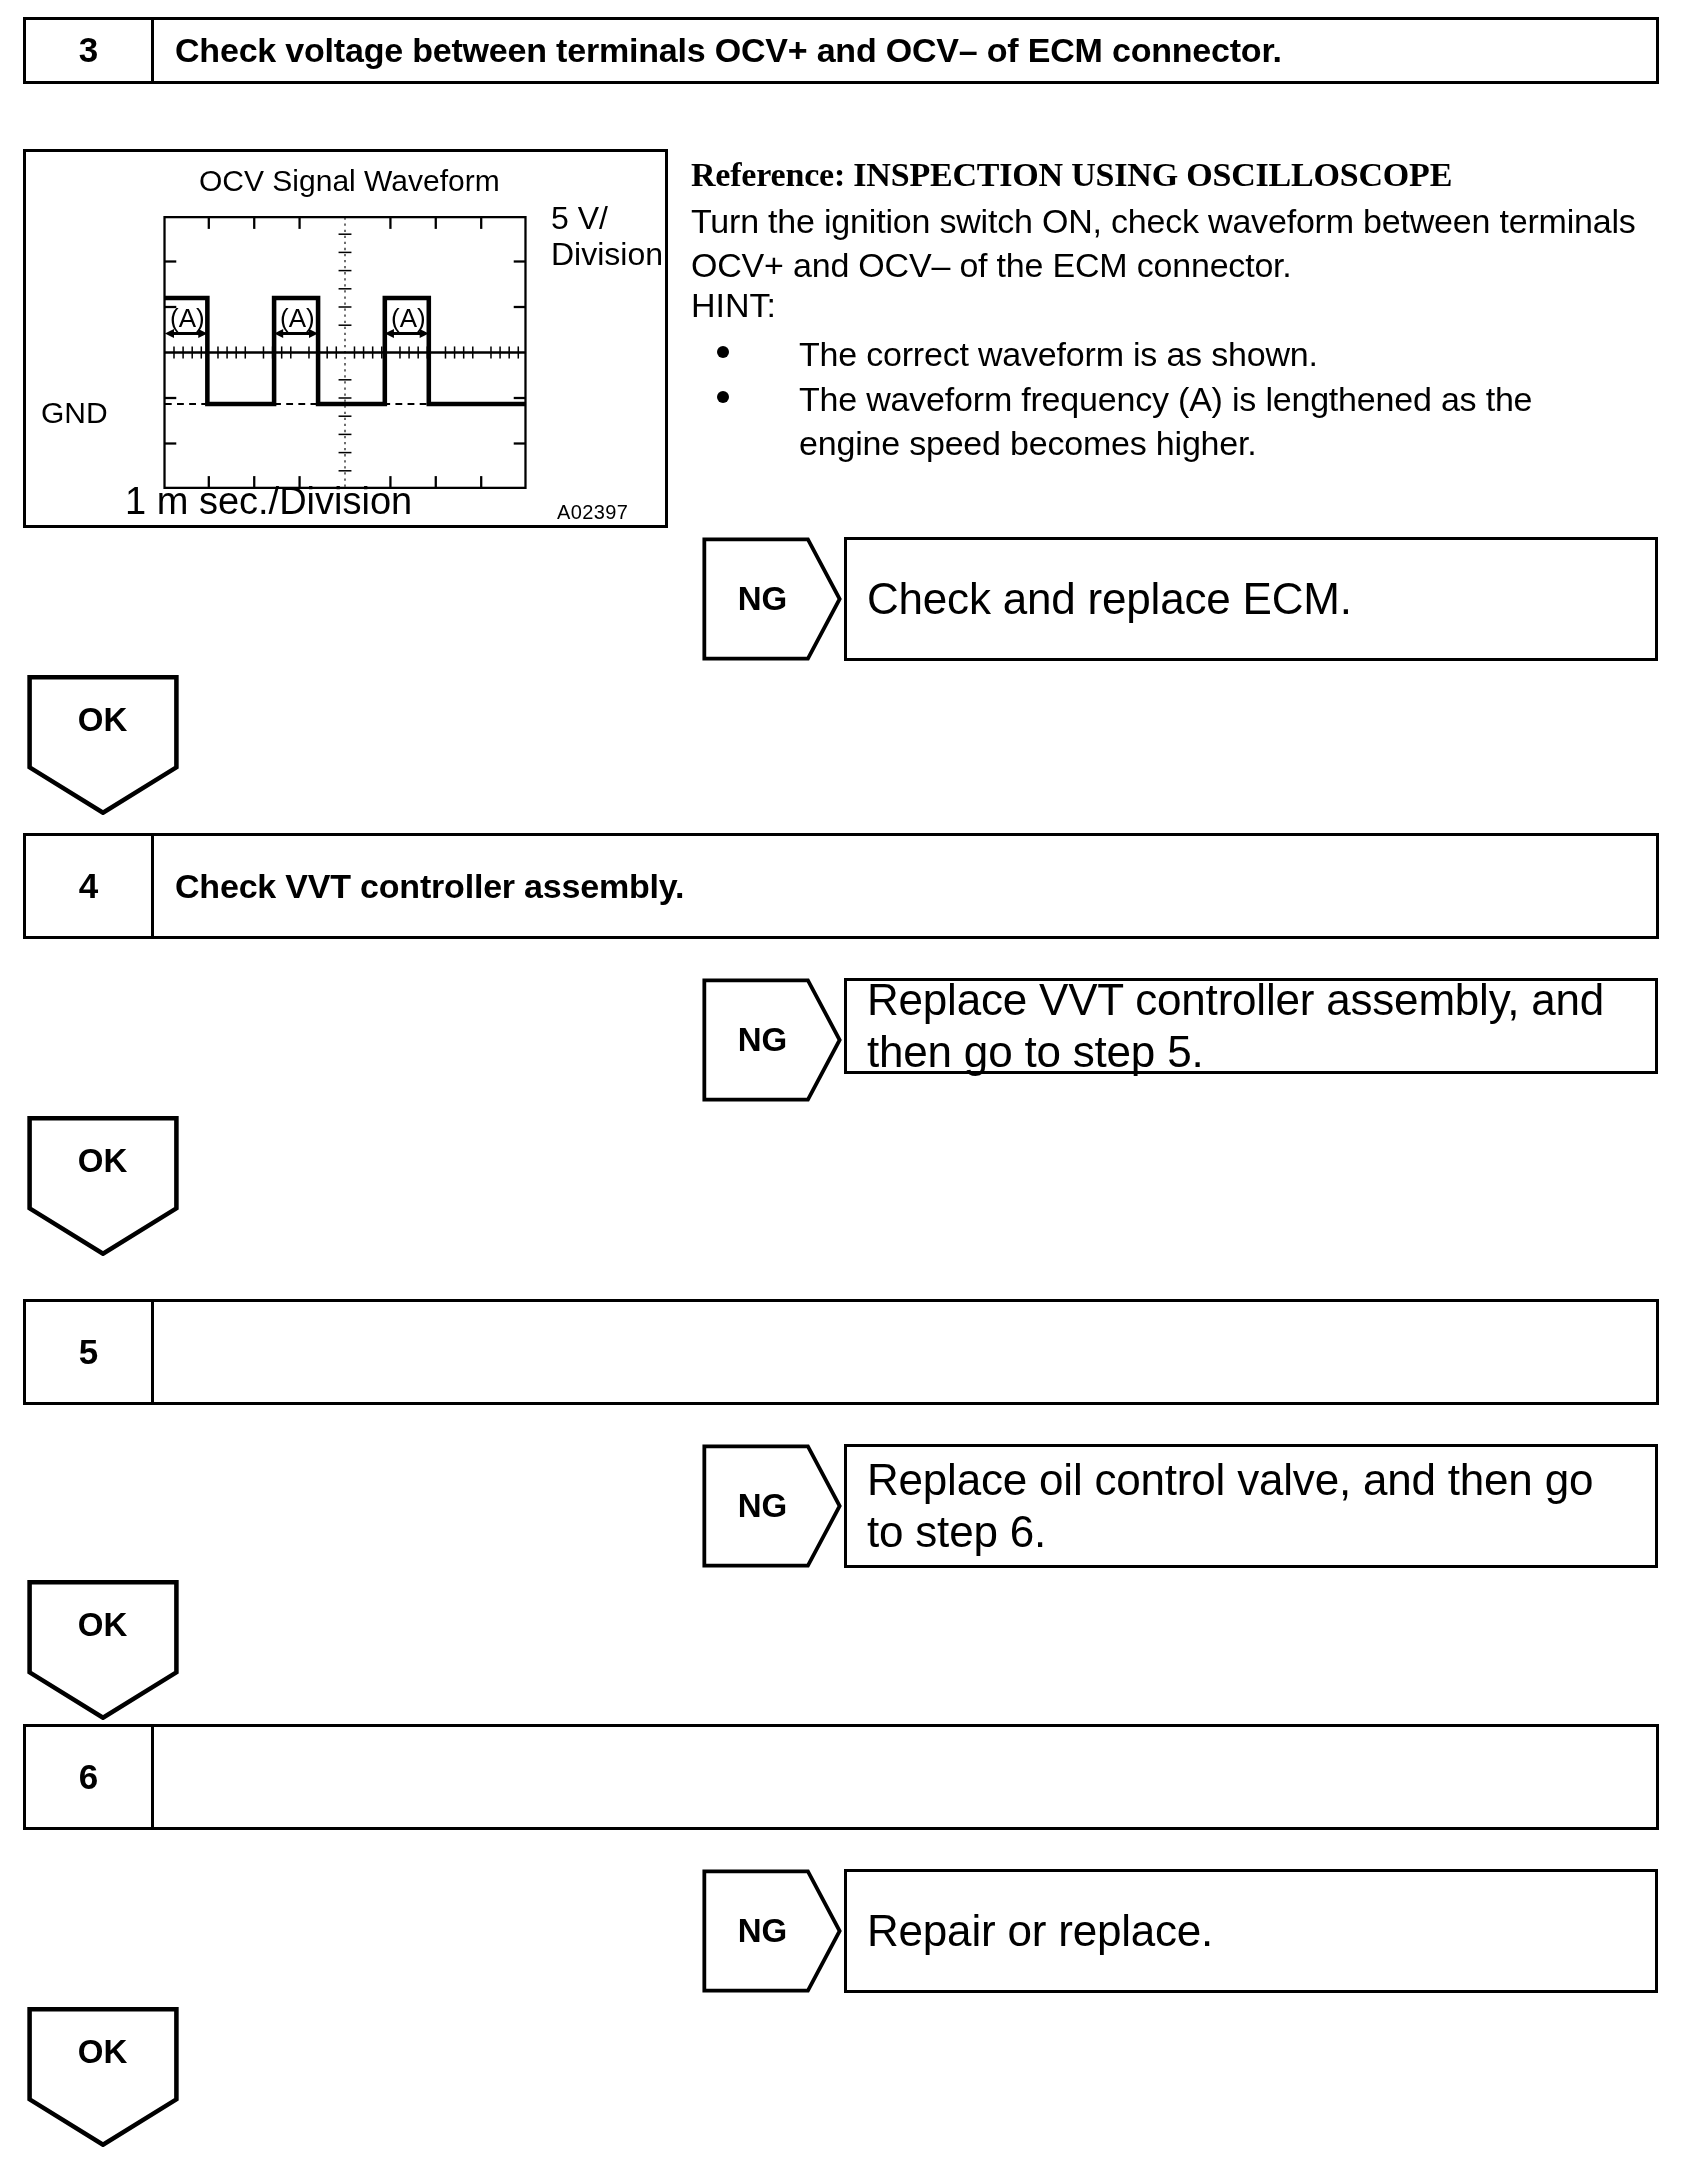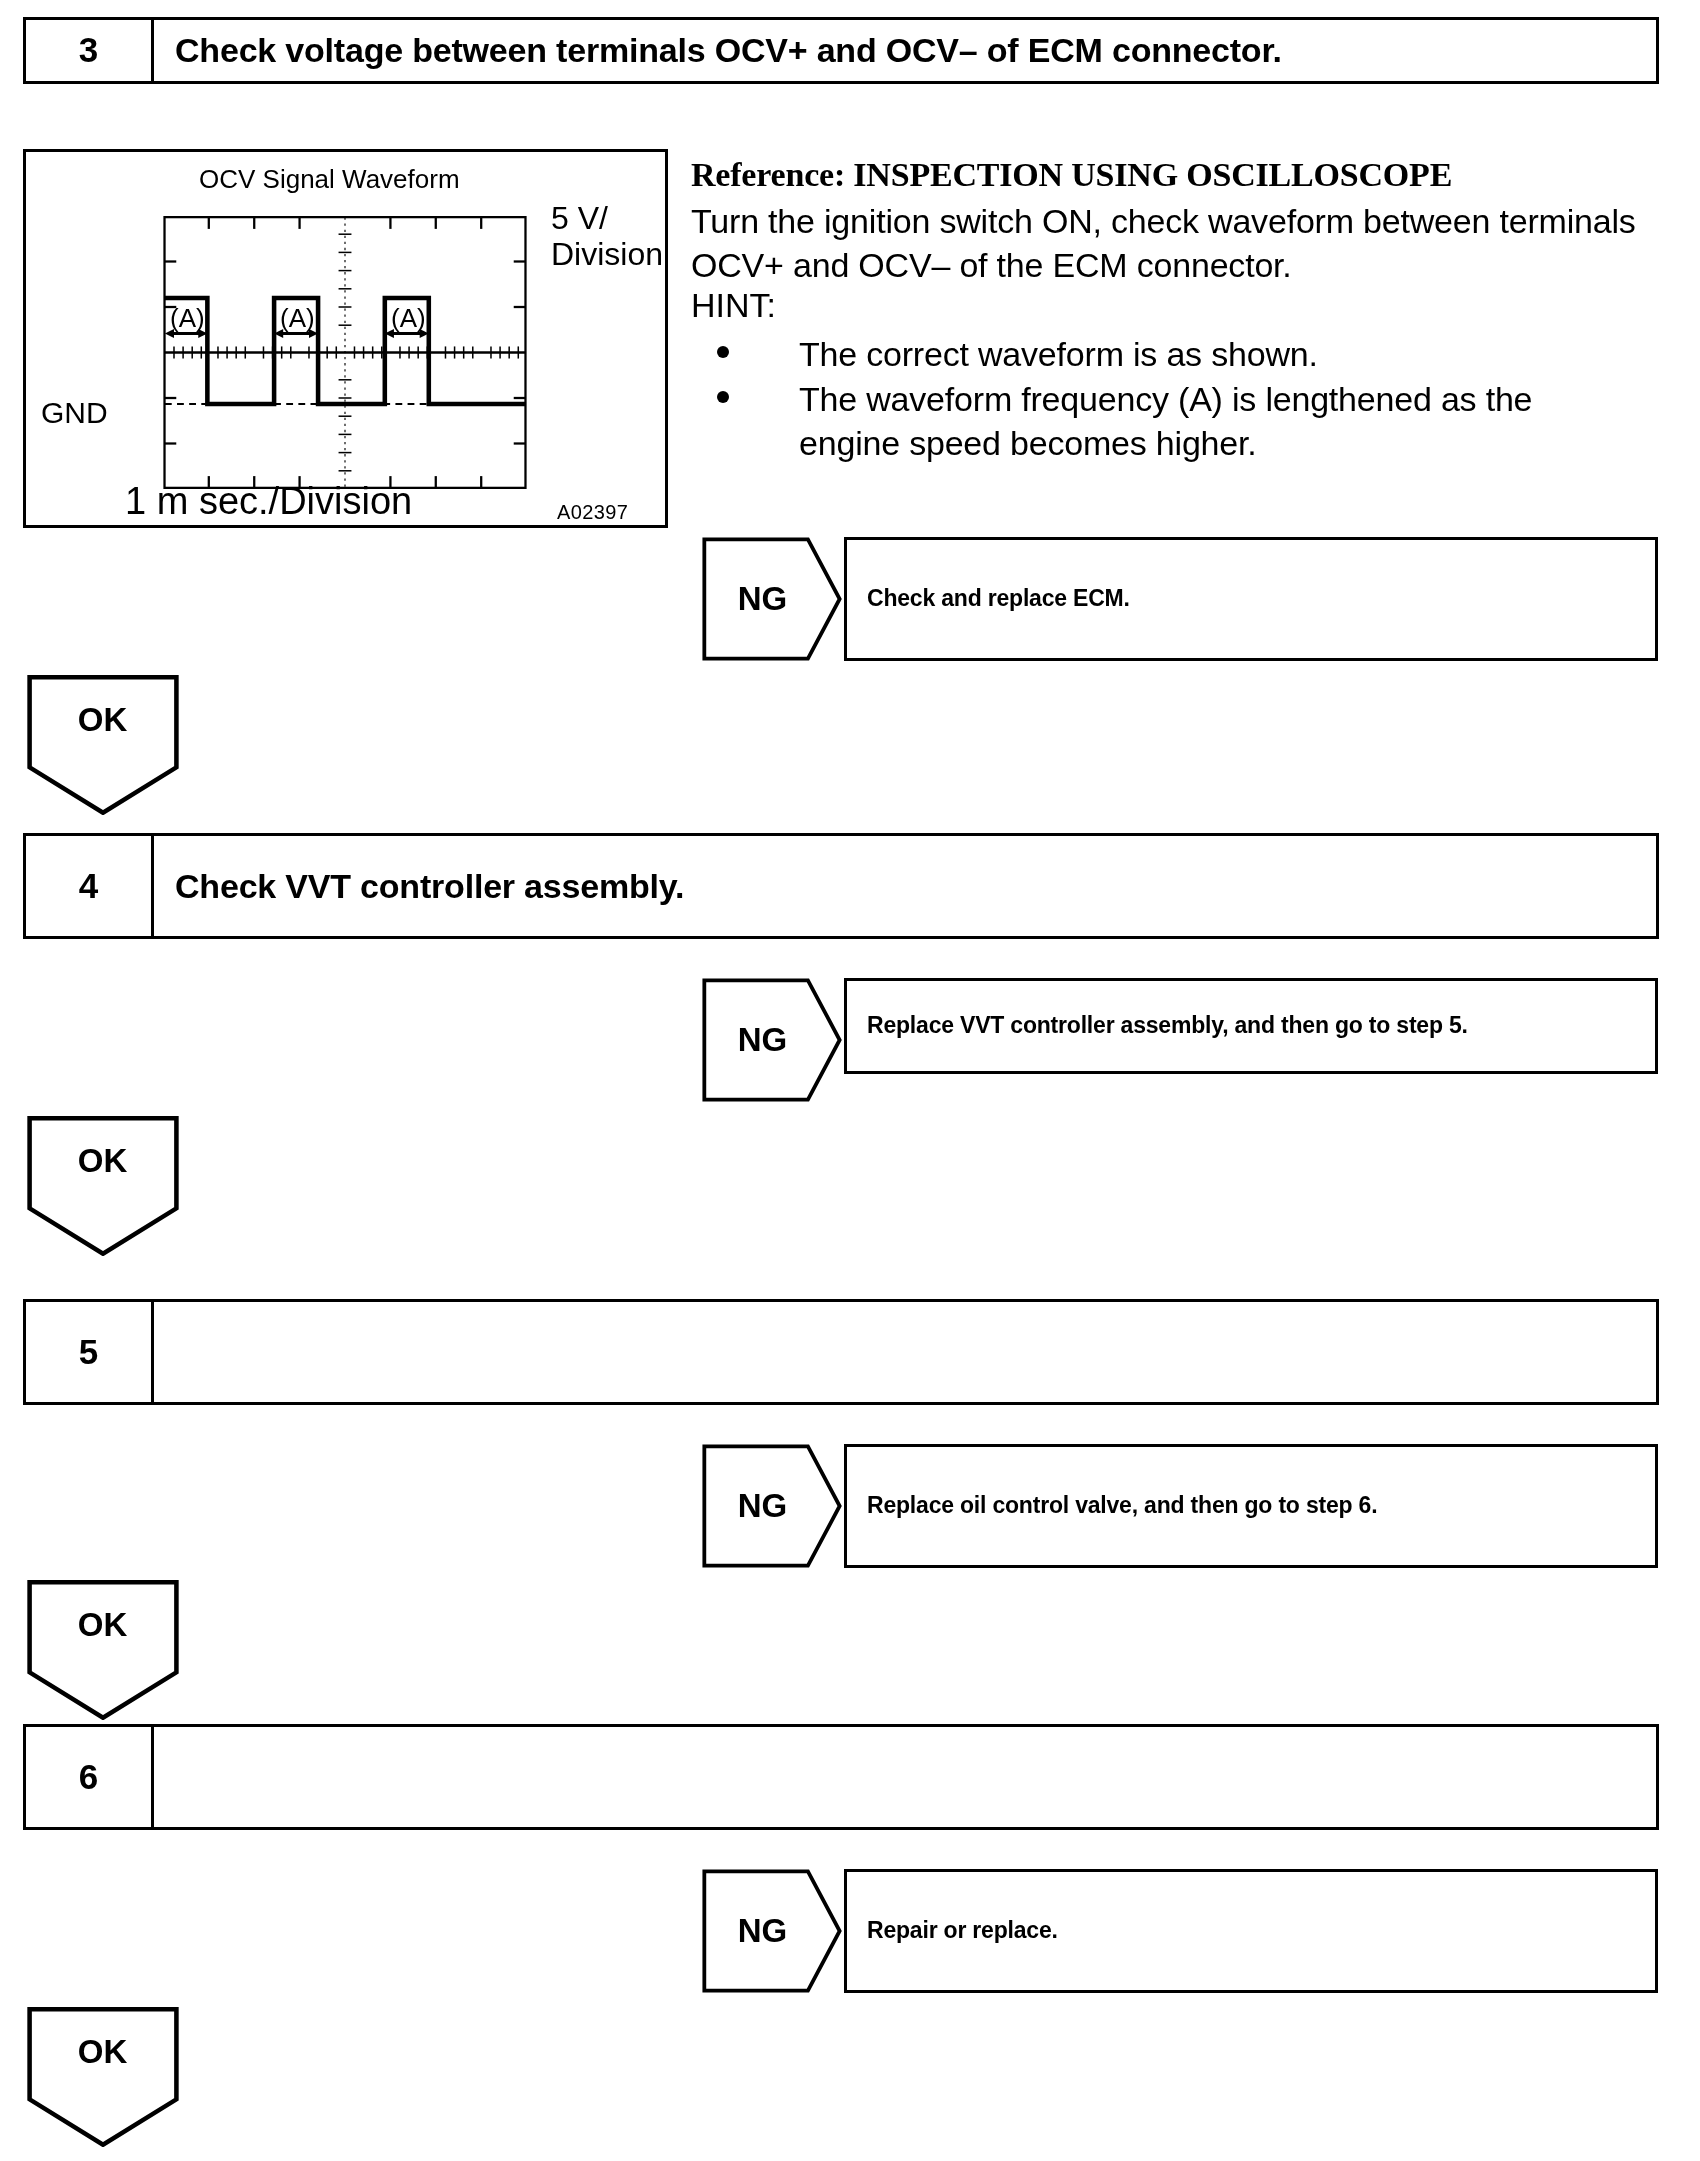--- a/index.html
+++ b/index.html
@@ -45,21 +45,21 @@
     font-weight:bold;font-size:33px;
     display:flex;align-items:center;justify-content:center;
   }
   .result-box{
     position:absolute;
     border:3.8px solid #000;
     box-sizing:border-box;
     background:#fff;
     display:flex;align-items:center;
     padding-left:20px;padding-right:13.7px;
-    font-weight:bold;font-size:23px;
+    font-weight:normal;font-size:44px;
     line-height:1.18;
     letter-spacing:-0.2px;
   }
 
   
   .ok-shape{position:absolute;}
   .ok-shape svg{display:block;}
   .ok-label{
     position:absolute;
     font-weight:bold;font-size:33px;
@@ -68,21 +68,21 @@
 
   
   .fig-box{
     position:absolute;
     border:3.8px solid #000;
     box-sizing:border-box;
     background:#fff;
   }
   .fig-title{
     position:absolute;
-    font-size:26px;
+    font-size:30px;
     white-space:nowrap;
   }
   .fig-vdiv{
     position:absolute;
     font-size:32px;
     line-height:1.12;
     white-space:nowrap;
     padding-left:24px;
   }
   .fig-gnd{

